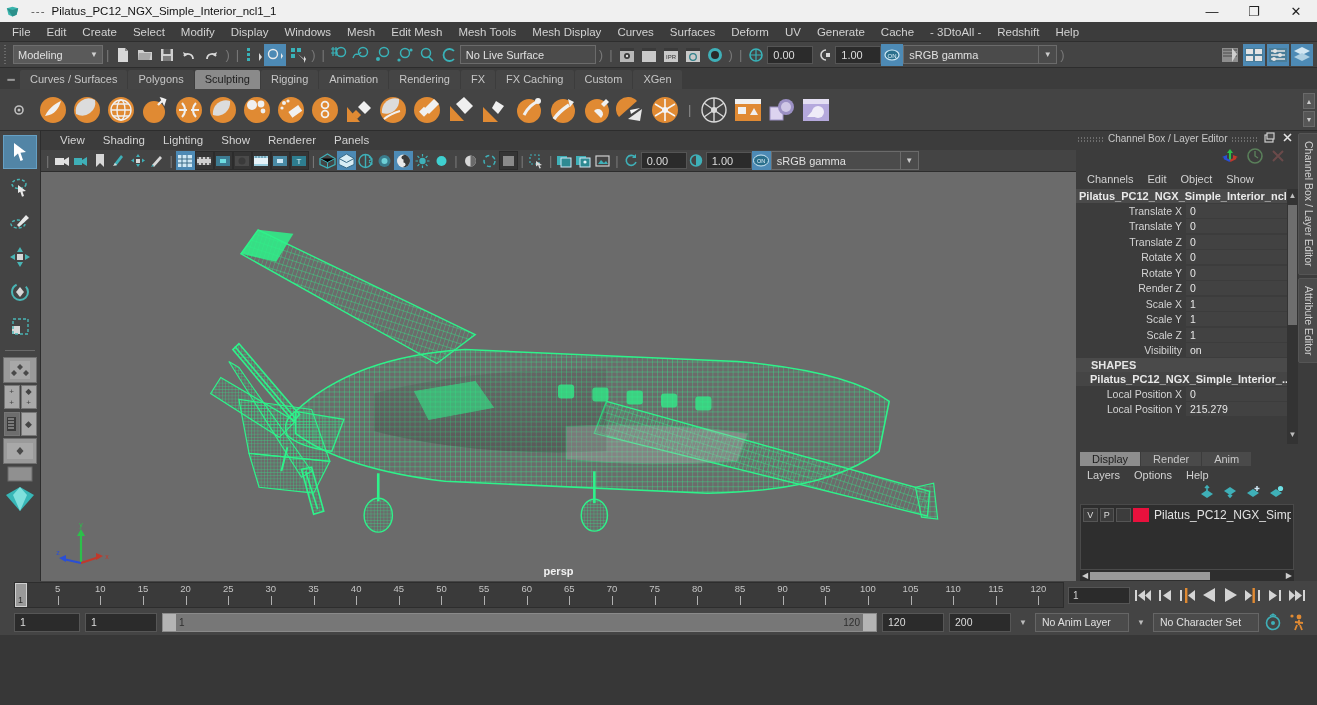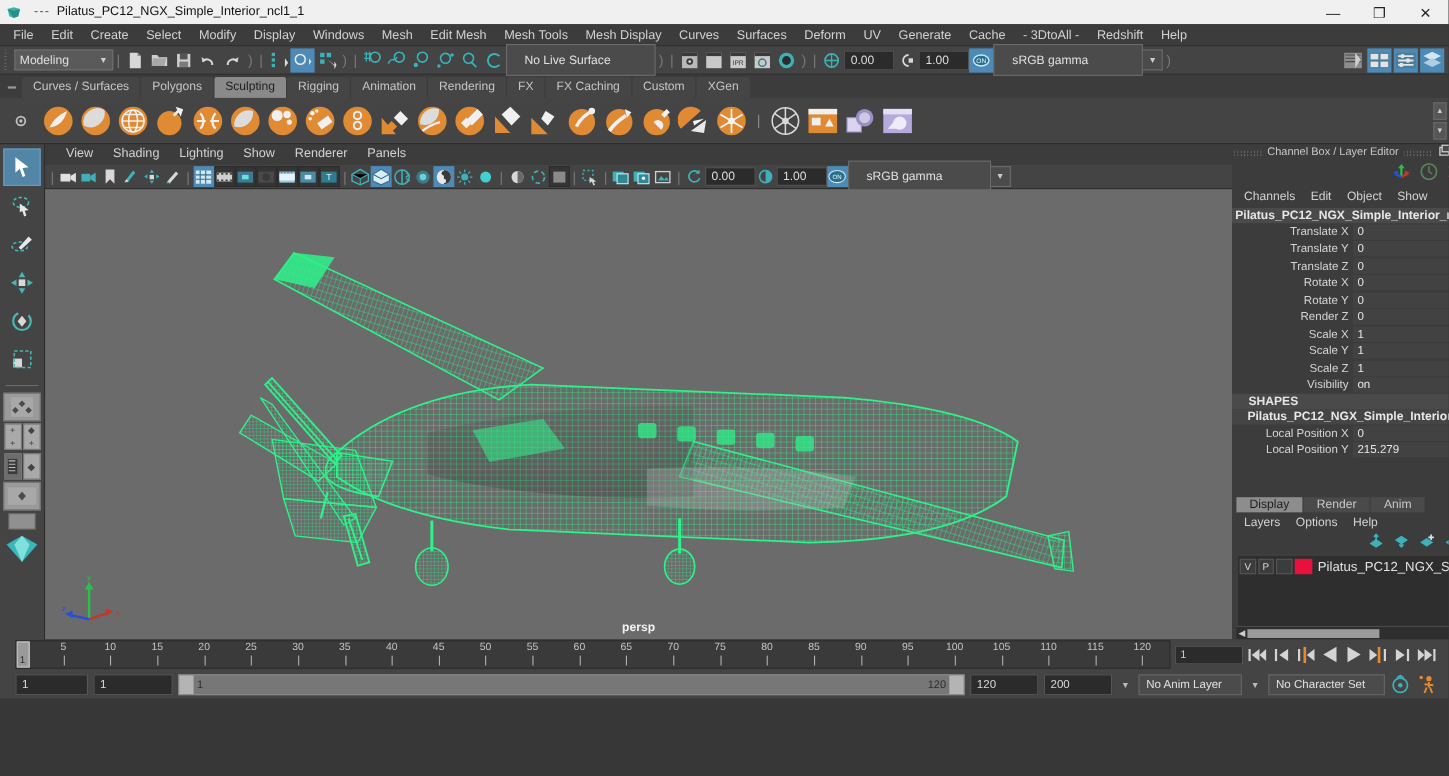--- a/index.html
+++ b/index.html
@@ -59,22 +59,22 @@
   .ico {
     width: 22px; height: 22px; display: inline-flex; align-items: center; justify-content: center;
     flex: 0 0 auto; position: relative;
   }
   .ico.sel { background: #4d8ab5; }
   .field {
     height: 18px; background: #2b2b2b; border: 1px solid #555; color: #ddd;
     font-size: 11px; display: flex; align-items: center; padding: 0 5px;
   }
   .gamma-box {
-    height: 29px; width: 136px; background: #4b4b4b; border: 1px solid #6b6b6b;
-    color: #e0e0e0; font-size: 11px; display: flex; align-items: center; padding: 0 16px;
+    height: 19px; width: 136px; background: #4b4b4b; border: 1px solid #6b6b6b;
+    color: #e0e0e0; font-size: 11px; display: flex; align-items: center; padding: 0 5px;
   }
   .gamma-caret {
     width: 18px; height: 19px; background: #4b4b4b; border: 1px solid #6b6b6b; border-left: none;
     display:flex; align-items:center; justify-content:center; color:#ccc; font-size: 8px;
   }
 
   
   .shelf-tabs {
     height: 21px; background: #3c3c3c; display: flex; align-items: flex-end; padding-left: 2px;
   }
@@ -139,21 +139,21 @@
   .viewport {
     flex: 1; background: #6b6b6b; position: relative; overflow: hidden;
   }
   .vp-label {
     position: absolute; bottom: 4px; left: 50%; transform: translateX(-50%);
     color: #f2f2f2; font-size: 11px; font-weight: bold;
   }
   .axis-gizmo { position: absolute; left: 14px; bottom: 12px; }
 
   
-  .rightpanel { width: 197px; background: #3c3c3c; display: flex; }
+  .rightpanel { width: 241px; background: #3c3c3c; display: flex; }
   .rp-body { width: 222px; display: flex; flex-direction: column; }
   .rp-tabs-vert {
     width: 25px; background: #3c3c3c; display: flex; flex-direction: column;
     align-items: center; padding-top: 2px; gap: 3px;
   }
   .vtab {
     writing-mode: vertical-rl; background: #4a4a4a; color: #cfcfcf; font-size: 10.5px;
     padding: 7px 4px; border: 1px solid #555; border-radius: 2px; white-space: nowrap;
   }
   .cb-title {

